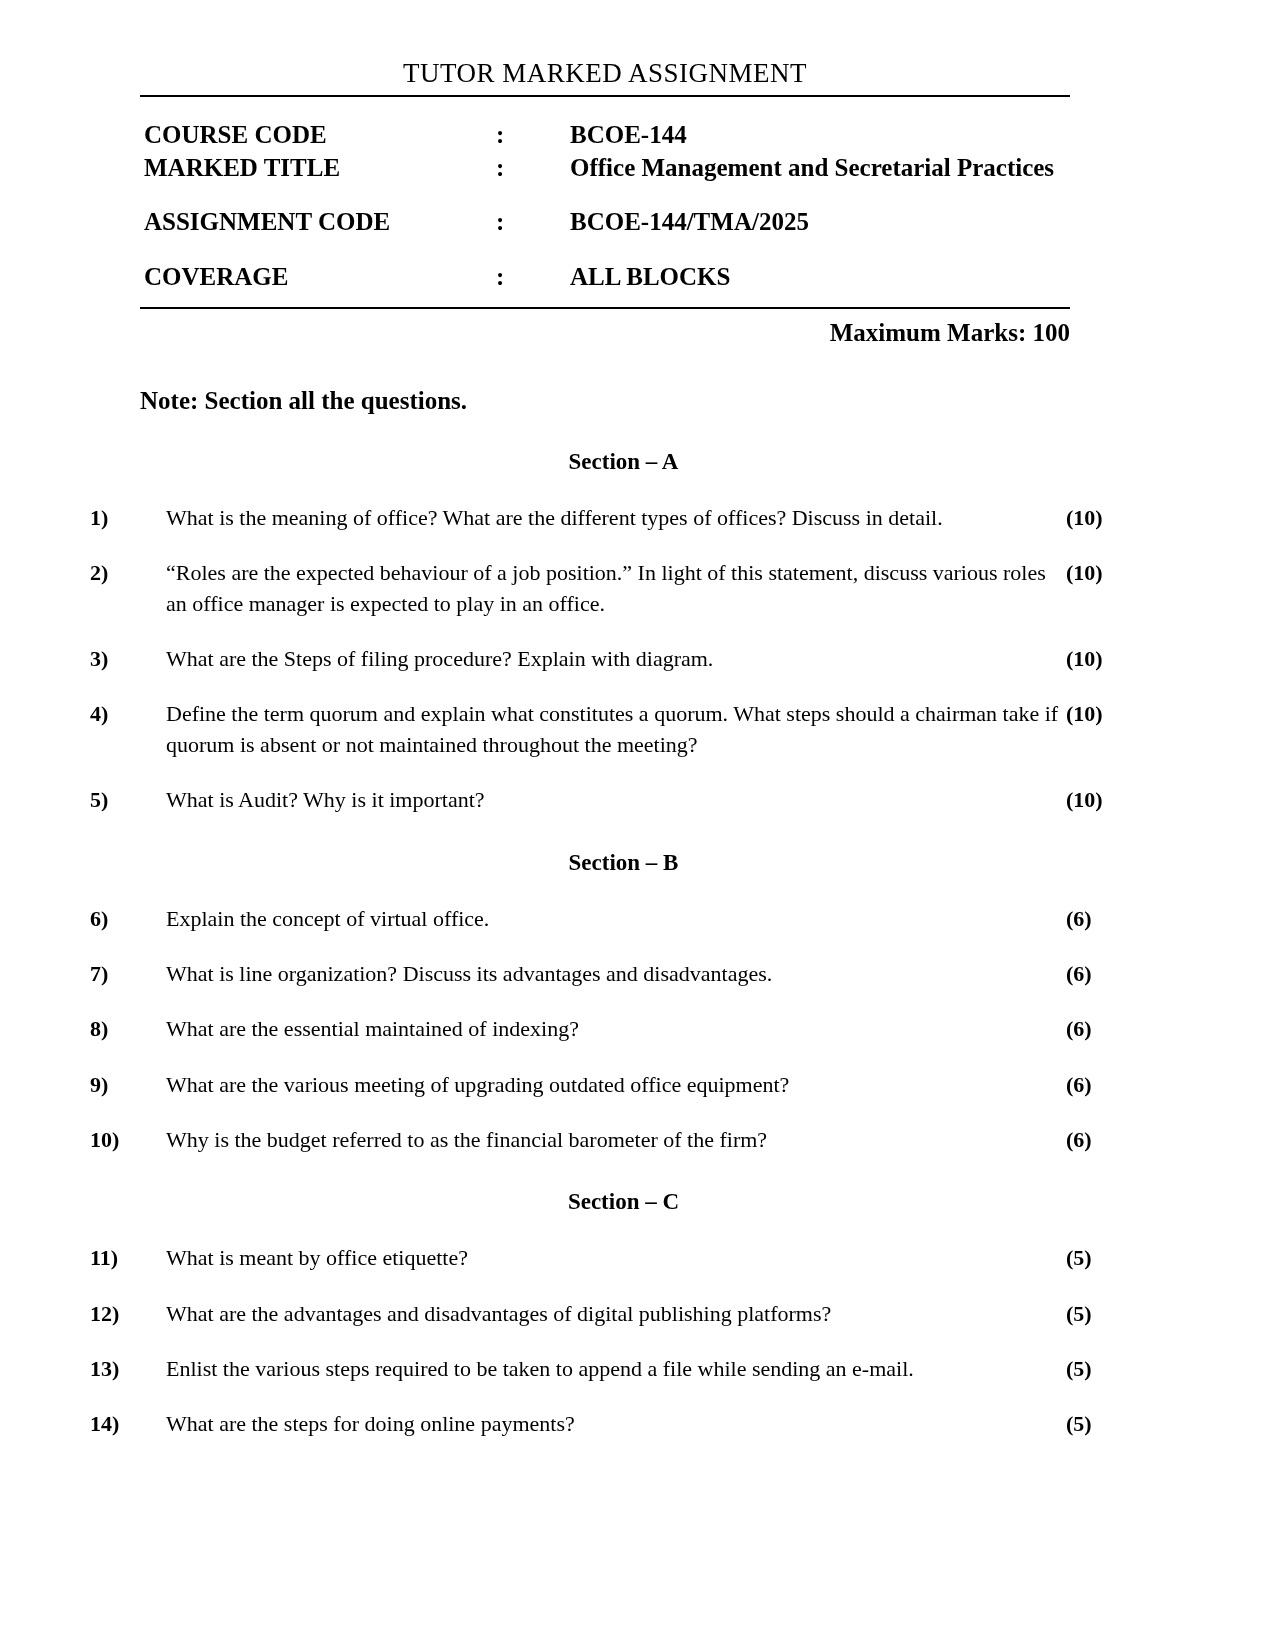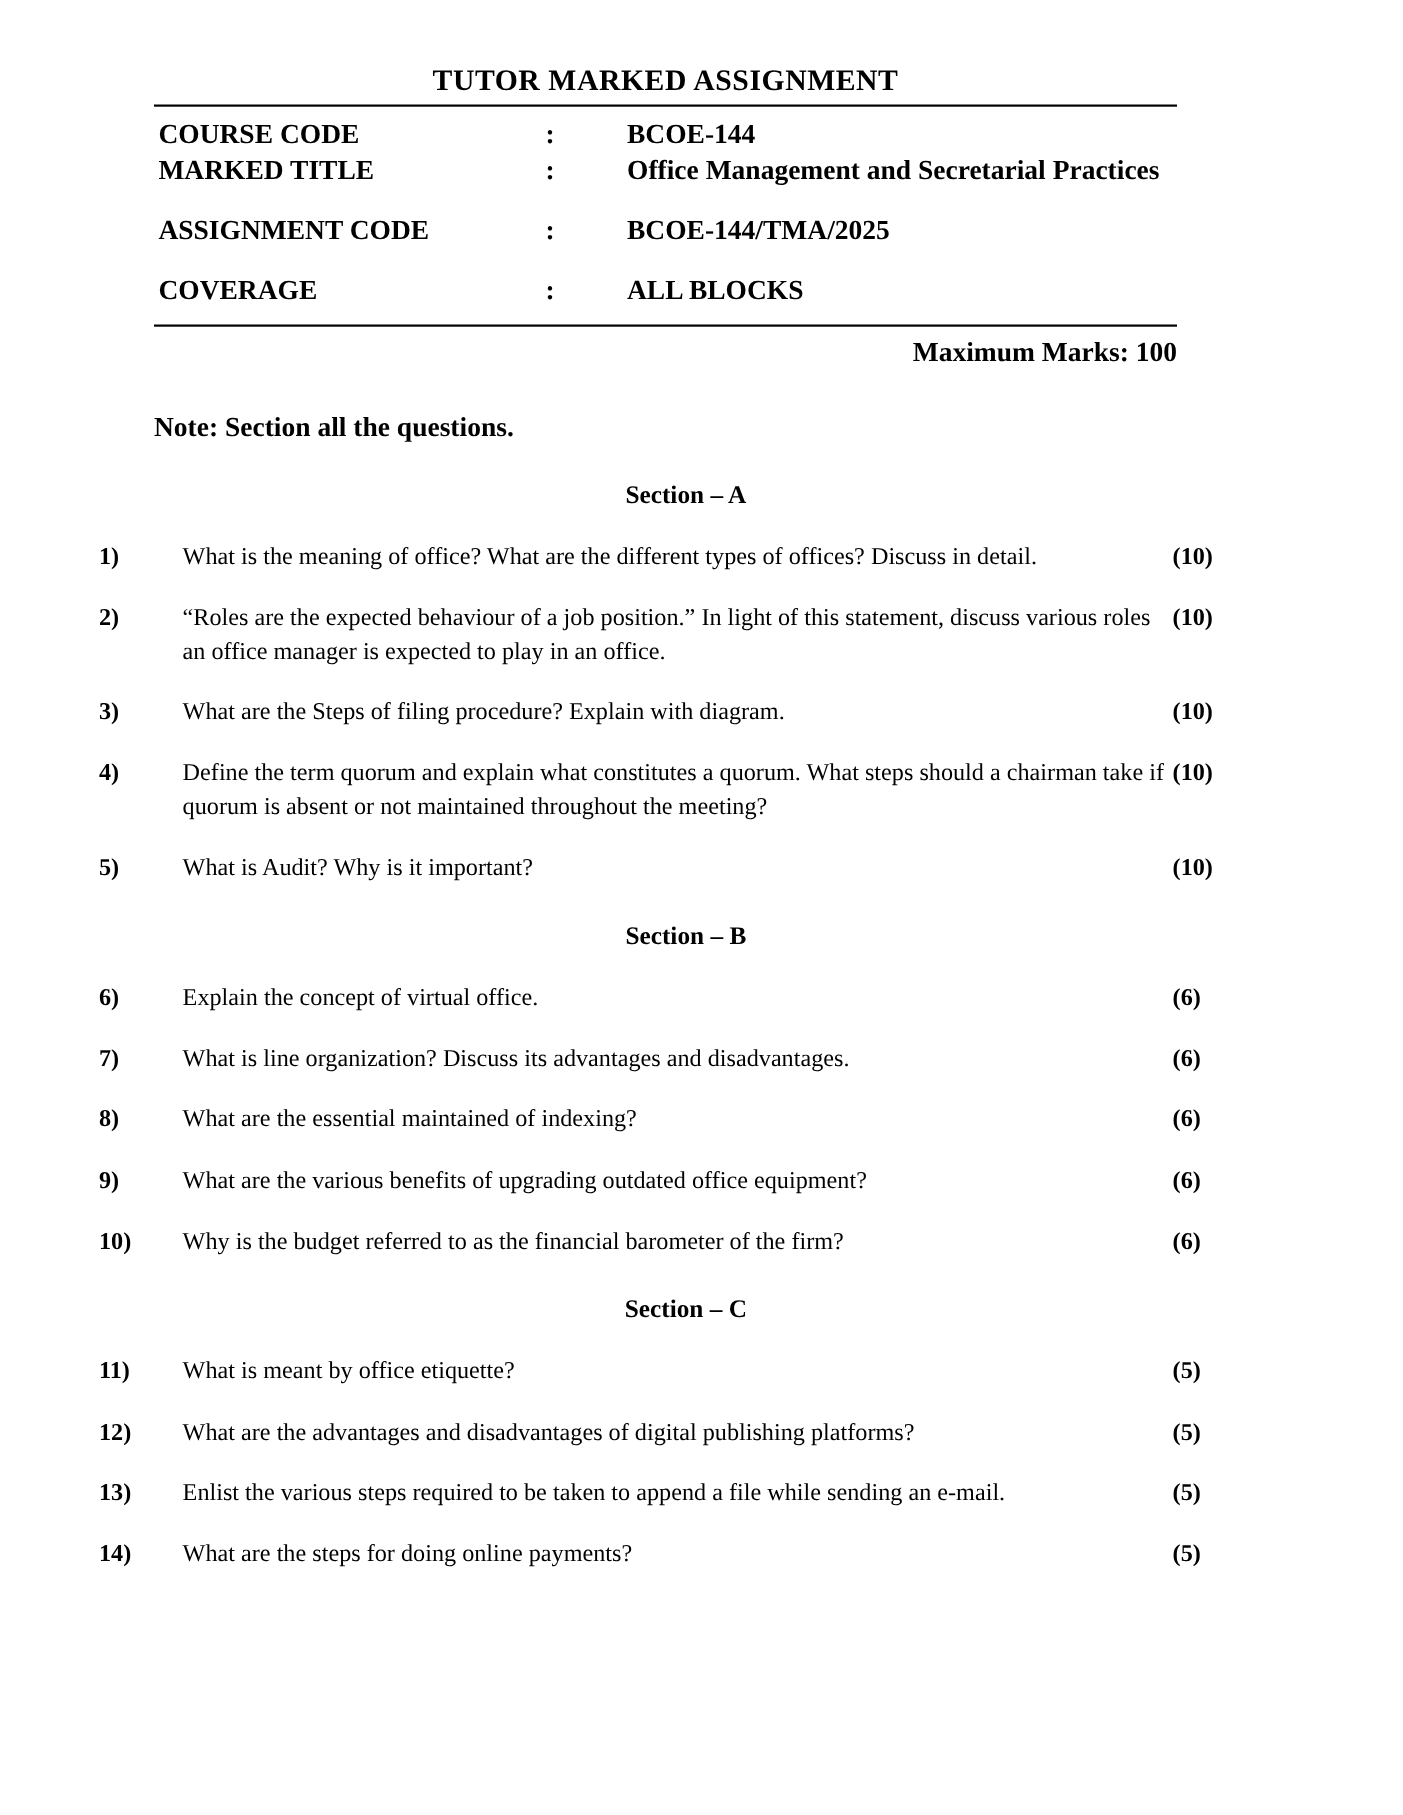--- a/index.html
+++ b/index.html
@@ -22,32 +22,33 @@
     padding: 58px 118px 40px 90px; 
   }
 
   
   .header-block {
     margin-left: 50px;      
     width: 930px;           
   }
   .doc-title {
     text-align: center;
-    font-weight: bold;
+    font-weight: normal;
     font-size: 27px;
     letter-spacing: 0.5px;
     padding-bottom: 6px;
   }
   .rule {
     border: none;
     border-top: 2.5px solid #000;
     margin: 0;
   }
   .header-rows {
     padding: 10px 0 14px 4px;
+    margin-top: 12px;
   }
   .header-row {
     display: grid;
     grid-template-columns: 352px 74px 1fr;
     font-weight: bold;
     font-size: 25px;
     line-height: 1.3;
   }
   .header-row.gap-before { margin-top: 22px; }
   .header-sep { text-align: left; }
@@ -173,21 +174,21 @@
       <span class="q-text">What is line organization? Discuss its advantages and disadvantages.</span>
       <span class="q-marks">(6)</span>
     </div>
     <div class="question">
       <span class="q-num">8)</span>
       <span class="q-text">What are the essential maintained of indexing?</span>
       <span class="q-marks">(6)</span>
     </div>
     <div class="question">
       <span class="q-num">9)</span>
-      <span class="q-text">What are the various benefits of upgrading outdated office equipment?</span>
+      <span class="q-text">What are the various meeting of upgrading outdated office equipment?</span>
       <span class="q-marks">(6)</span>
     </div>
     <div class="question">
       <span class="q-num">10)</span>
       <span class="q-text">Why is the budget referred to as the financial barometer of the firm?</span>
       <span class="q-marks">(6)</span>
     </div>
   </div>
 
   <div class="section">

